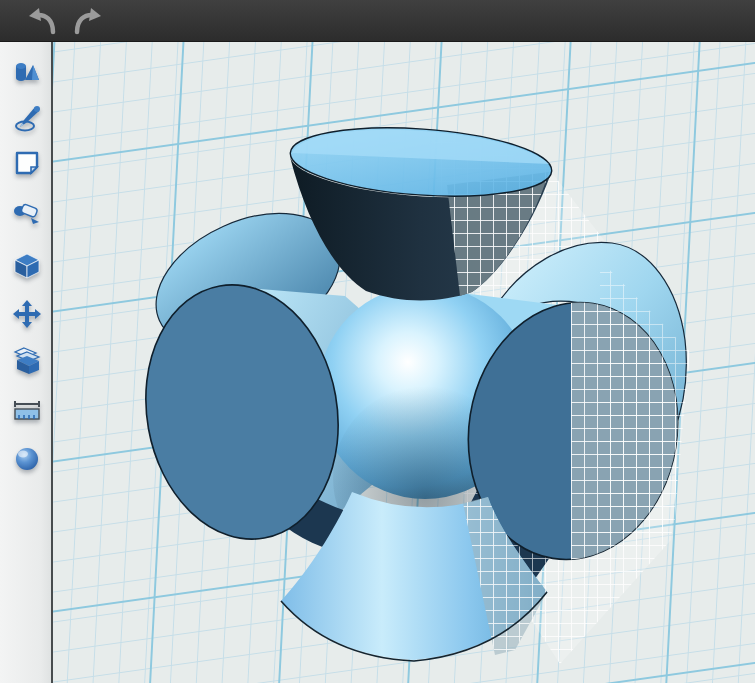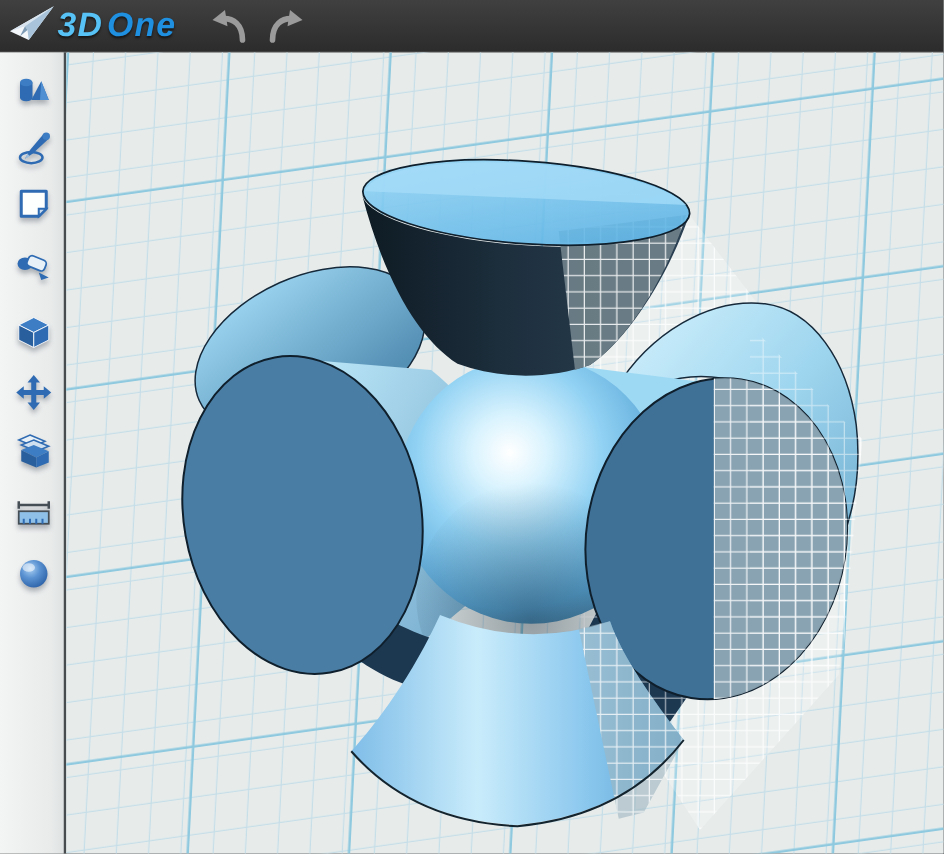--- a/index.html
+++ b/index.html
@@ -29,32 +29,20 @@
 
   
   #viewport{position:absolute;left:53px;top:42px;width:702px;height:641px;}
   #viewport svg{display:block;}
 </style>
 </head>
 <body>
 <div id="app">
 
 <div id="topbar">
-  <div id="logo">
-    <span>
-      <svg width="40" height="38" viewBox="0 0 40 38">
-        <polygon points="2,23 37,3 17,30" fill="#f4f7fa"></polygon>
-        <polygon points="2,23 37,3 14,19" fill="#d7e4ef"></polygon>
-        <polygon points="14,19 37,3 17,30 16,22" fill="#a9c4da"></polygon>
-        <polygon points="14,19 16,22 10,27" fill="#7e9cb6"></polygon>
-      </svg>
-    </span>
-    <span class="logo-text logo-3d">3D</span>
-    <span class="logo-text logo-one">One</span>
-  </div>
 
   <button class="histbtn" aria-label="undo">
     <svg width="30" height="30" viewBox="0 0 30 30">
       <path d="M25 26 C25 14 18 8 8 9" stroke="#9b9b9b" stroke-width="4.5" fill="none" stroke-linecap="round"></path>
       <polygon points="11,2 1,10 13,15" fill="#9b9b9b"></polygon>
     </svg>
   </button>
   <button class="histbtn" aria-label="redo">
     <svg width="30" height="30" viewBox="0 0 30 30">
       <path d="M5 26 C5 14 12 8 22 9" stroke="#9b9b9b" stroke-width="4.5" fill="none" stroke-linecap="round"></path>

